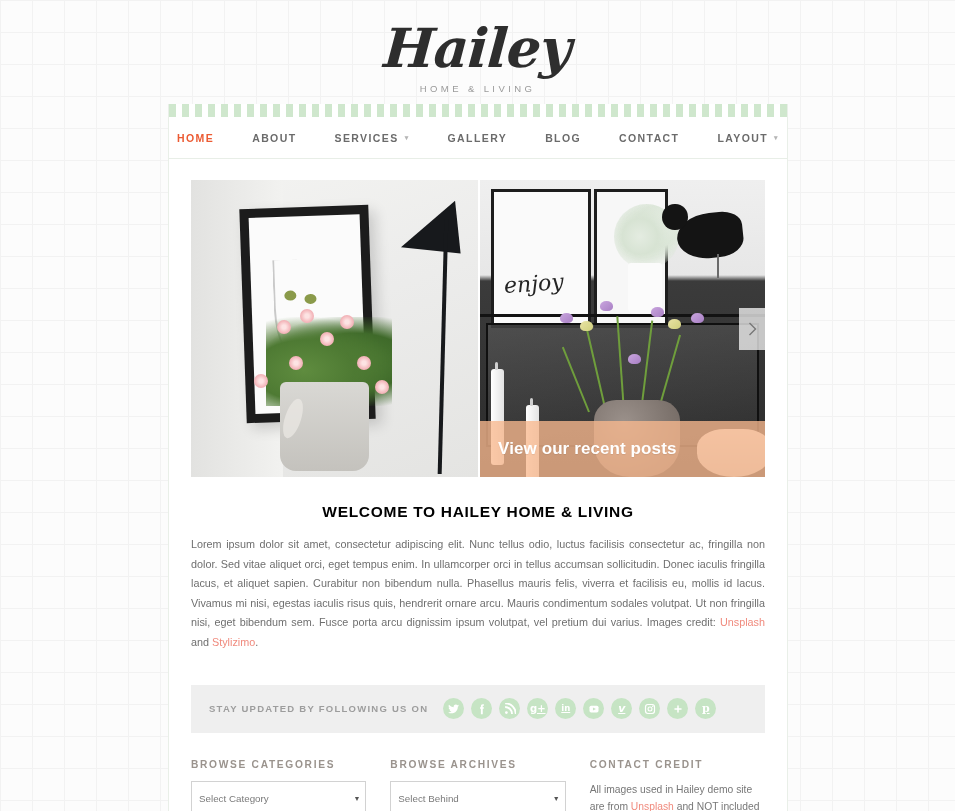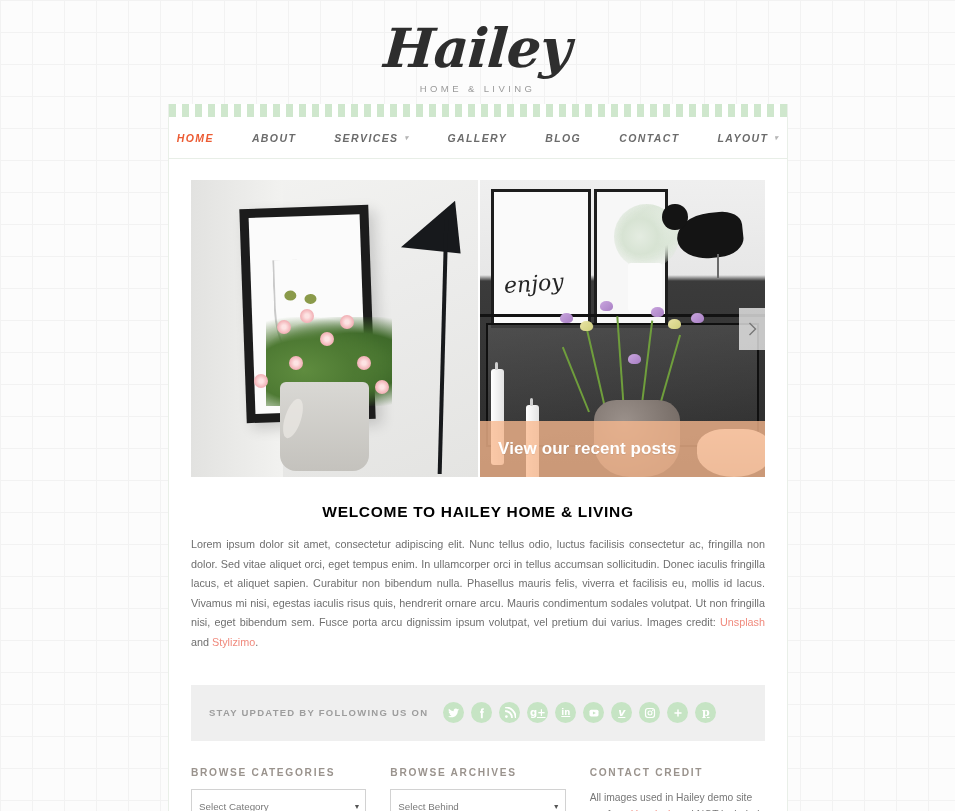--- a/index.html
+++ b/index.html
@@ -83,21 +83,20 @@
   .nav-item {
     font-size: 10.5px;
     font-weight: bold;
     letter-spacing: 1.4px;
     color: #6b6b6b;
     padding: 0 19px;
     cursor: pointer;
     display: flex;
     align-items: center;
     white-space: nowrap;
-    font-style: italic;
   }
   .nav-item.active { color: #ec5b33; }
   .caret {
     display: inline-block;
     margin-left: 6px;
     font-size: 7px;
     color: #b5b5b5;
     line-height: 1;
   }
 
@@ -285,21 +284,21 @@
   }
   .welcome-body {
     font-size:10.8px; line-height:19.6px; color:#6f6f6f;
     text-align:justify;
   }
   .welcome-body a { color:#f08a7d; text-decoration:none; }
 
   
   .social-bar {
     margin: 32px 22px 0 22px;
-    height: 56px;
+    height: 48px;
     background:#efefef;
     display:flex; align-items:center;
     padding-left: 18px;
   }
   .social-label {
     font-size:9.5px; font-weight:bold; letter-spacing:1.25px;
     color:#9d9d9d; margin-right:15px; white-space:nowrap;
   }
   .social-icons { display:flex; align-items:center; gap:7px; }
   .si {

